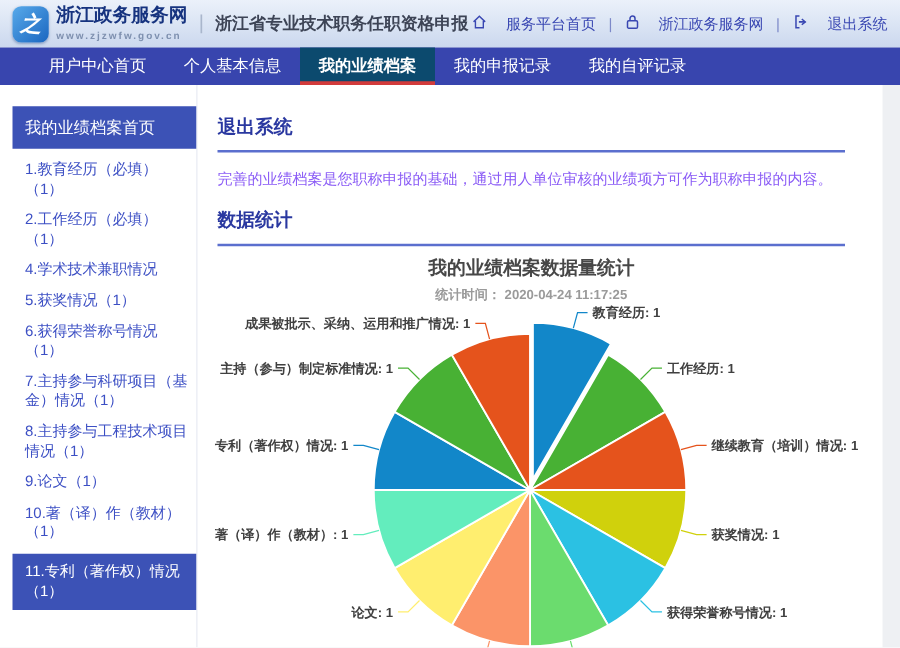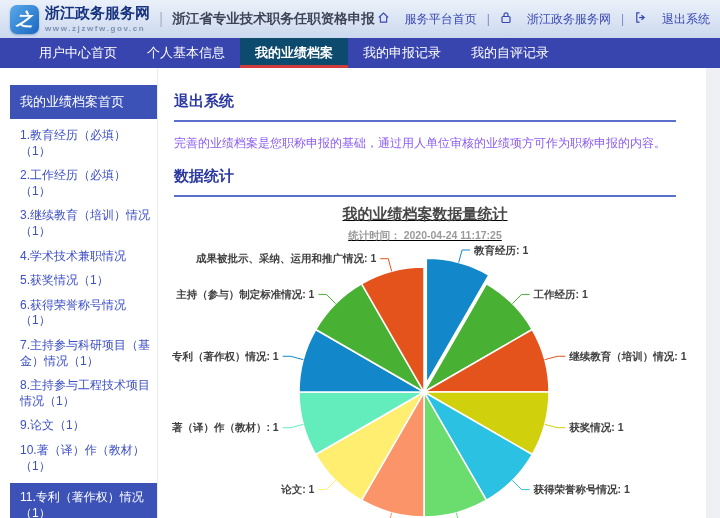--- a/index.html
+++ b/index.html
@@ -52,21 +52,21 @@
     line-height:1.3; cursor:pointer;
   }
   .side-item.selected{ background:#3c52b6; color:#fff; padding:7px 5px 7px 10px; }
   .main{ flex:1; padding:24px 30px 0 16px; position:relative; }
   .section-title{ font-size:15px; font-weight:bold; color:#2a38a0; margin:0; }
   .section-rule{ border:none; border-top:2px solid #5b6fce; margin:9px 0 0; }
   .tip-text{ font-size:12px; color:#8b5cf6; margin:13px 0 15px; }
   .stats-title{ margin-top:0; }
   
   .chart{ position:relative; height:320px; }
-  .chart-head{ text-align:center; padding-top:8px; position:relative; z-index:2;text-decoration:underline; }
+  .chart-head{ text-align:center; padding-top:8px; position:relative; z-index:2; }
   .chart-title{ font-size:15px; font-weight:bold; color:#474747; }
   .chart-sub{ font-size:10.5px; font-weight:bold; color:#9a9a9a; margin-top:5px; }
   .pie-svg{ position:absolute; left:0; top:0; overflow:visible; pointer-events:none; z-index:1; }
   .pie-svg path{ pointer-events:auto; }
   .pie-label{ font-size:10.5px; font-weight:600; fill:#404040; }
 </style>
 </head>
 <body>
 
 <div class="top-header">
@@ -121,21 +121,20 @@
   <div class="nav-tab">我的申报记录</div>
   <div class="nav-tab">我的自评记录</div>
 </div>
 
 <div class="content-row">
 
   <div class="sidebar">
     <div class="side-home">我的业绩档案首页</div>
     <div class="side-item">1.教育经历（必填）（1）</div>
     <div class="side-item">2.工作经历（必填）（1）</div>
-    <div class="side-item">3.继续教育（培训）情况（1）</div>
     <div class="side-item">4.学术技术兼职情况</div>
     <div class="side-item">5.获奖情况（1）</div>
     <div class="side-item">6.获得荣誉称号情况（1）</div>
     <div class="side-item">7.主持参与科研项目（基金）情况（1）</div>
     <div class="side-item">8.主持参与工程技术项目情况（1）</div>
     <div class="side-item">9.论文（1）</div>
     <div class="side-item">10.著（译）作（教材）（1）</div>
     <div class="side-item selected">11.专利（著作权）情况（1）</div>
 
   </div>

